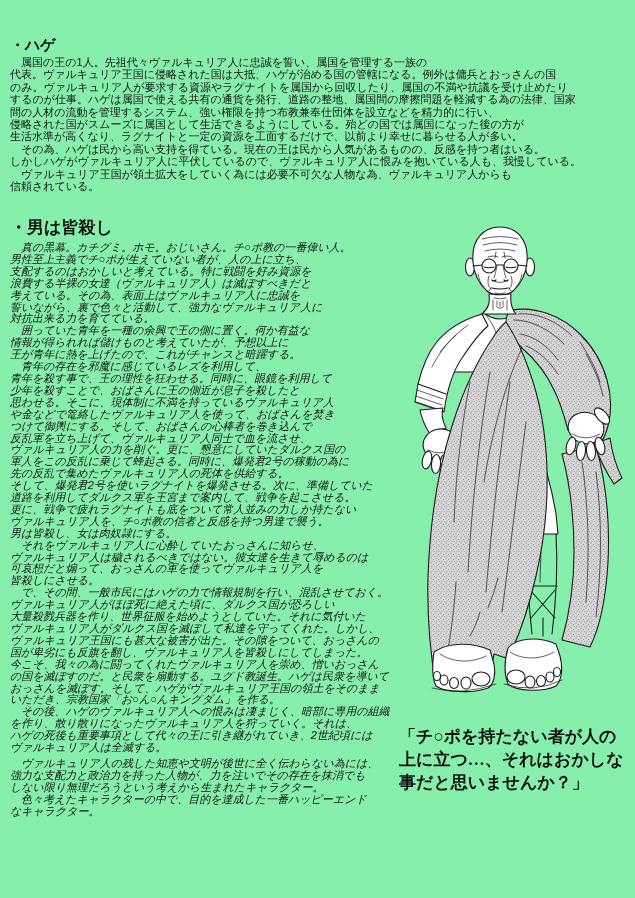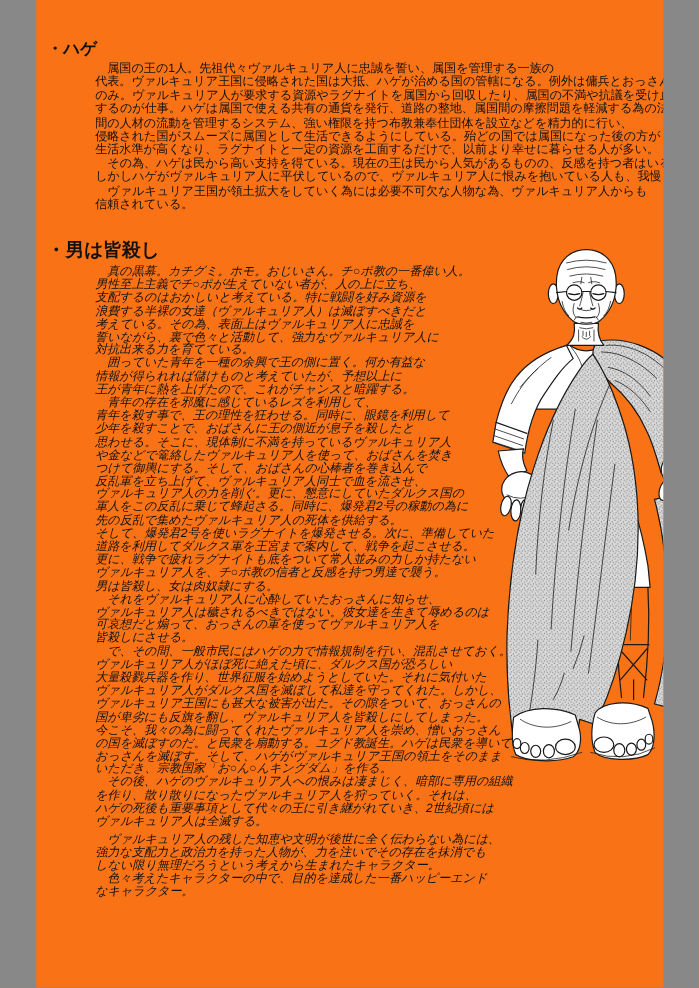--- a/index.html
+++ b/index.html
@@ -1,22 +1,22 @@
 <!DOCTYPE html>
 <html><head>
 <meta charset="utf-8">
 <style>
   html,body{margin:0;padding:0;background:#888;}
   .page{
-    position:relative;width:570px;height:898px;background:#f97316;color:#111111;
+    position:relative;width:635px;height:898px;background:#86efac;color:#111111;
     font-family:"Liberation Sans","DejaVu Sans",sans-serif;overflow:hidden;margin:0 auto;
   }
   .sec{position:absolute;}
   .heading{margin:0;font-weight:bold;color:#111111;}
-  .lines{white-space:pre-line;margin-left:44px;}
+  .lines{white-space:pre-line;}
   #sec-hage{left:10px;top:35px;width:622px;}
   #sec-hage .heading{font-size:15px;line-height:19px;}
   #sec-hage .lines{font-size:11px;line-height:12.4px;margin-top:2px;}
   #sec-anchoko{left:10px;top:217px;width:438px;}
   #sec-anchoko .heading{font-size:17px;line-height:21px;}
   #sec-anchoko .lines{font-size:11px;line-height:11.9px;margin-top:4px;font-style:italic;}
   .afterword{margin-top:11px;}
   .figure{position:absolute;left:410px;top:222px;width:225px;height:486px;margin:0;}
   .quote{
     position:absolute;left:399px;top:725px;width:236px;
@@ -250,14 +250,17 @@
         <path class="fine" d="M84,76 Q90,78 96,76"></path>
         <path class="fine" d="M87,79 L87,83"></path>
         <path class="fine" d="M90,80 L90,84"></path>
         <path class="fine" d="M93,79 L93,83"></path>
         <path class="fine" d="M68,52 C69,58 71,62 74,65"></path>
         <path class="fine" d="M112,52 C111,58 109,62 106,65"></path>
       </g>
     </svg>
   </figure>
 
+  <div class="quote">「チ○ポを持たない者が人の
+上に立つ…、それはおかしな
+事だと思いませんか？」</div>
 
 </div>
 
 </body></html>

